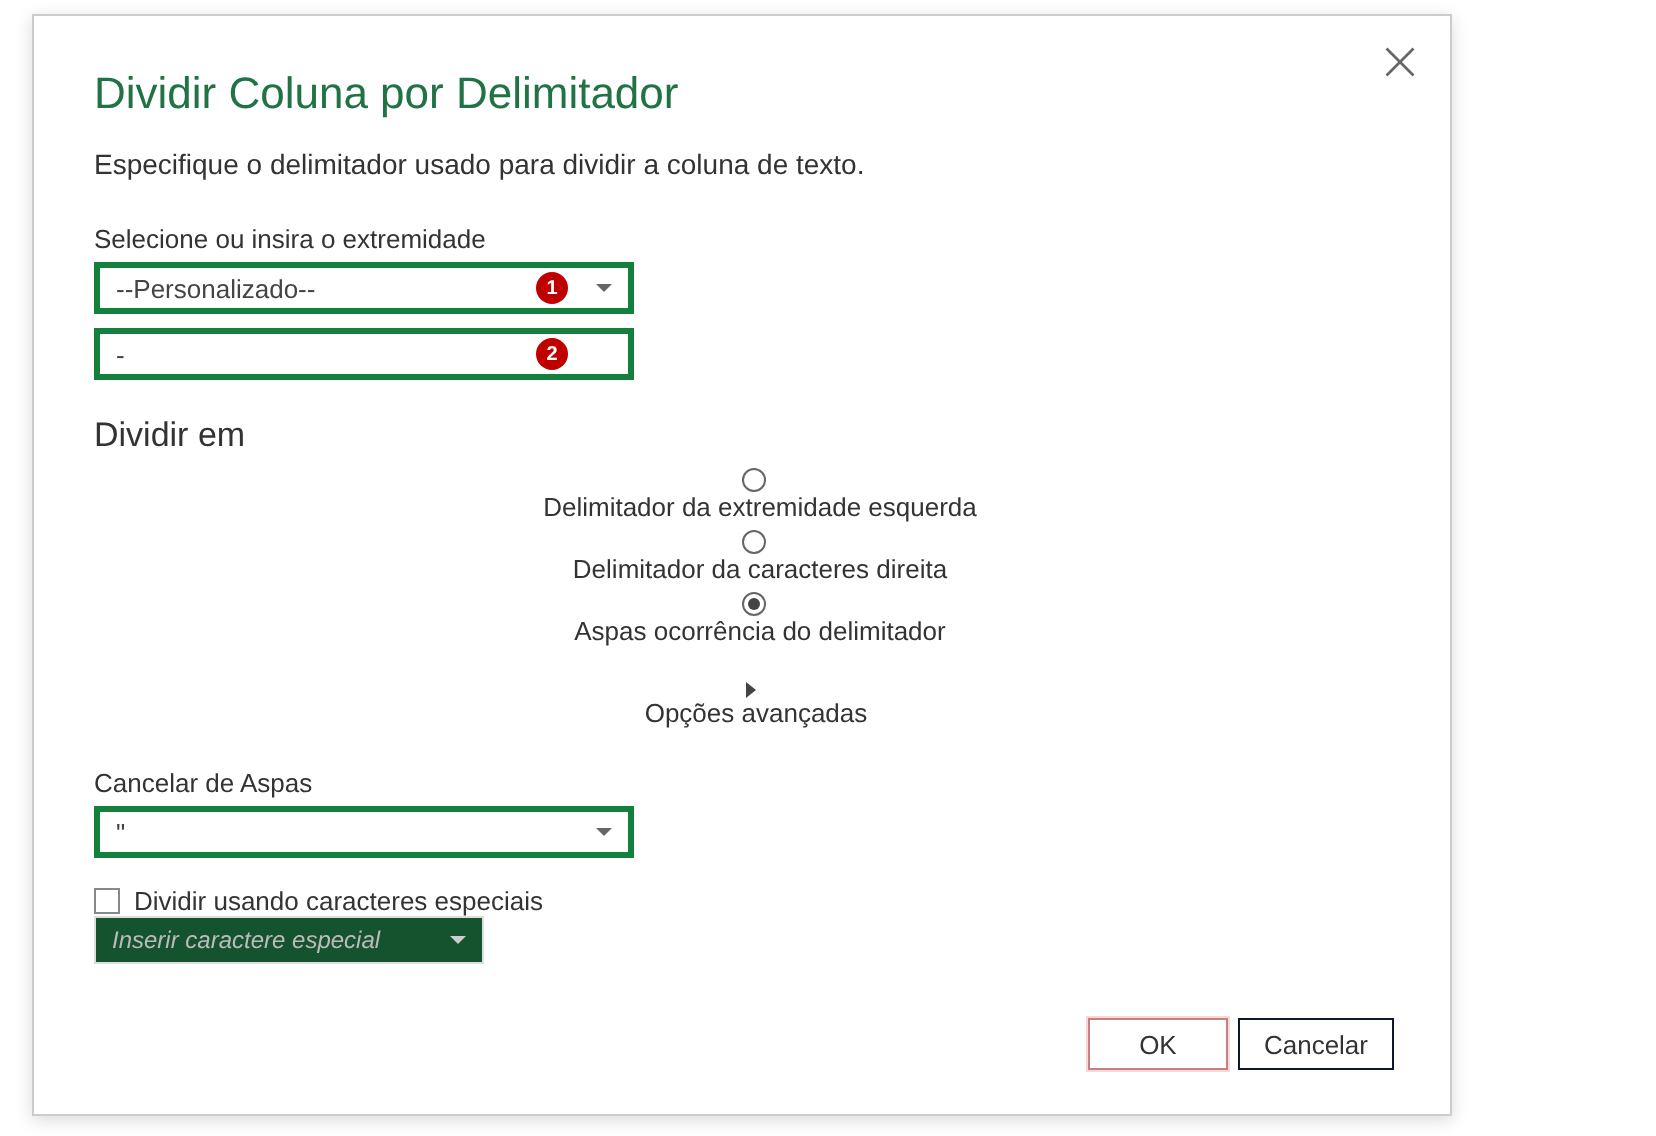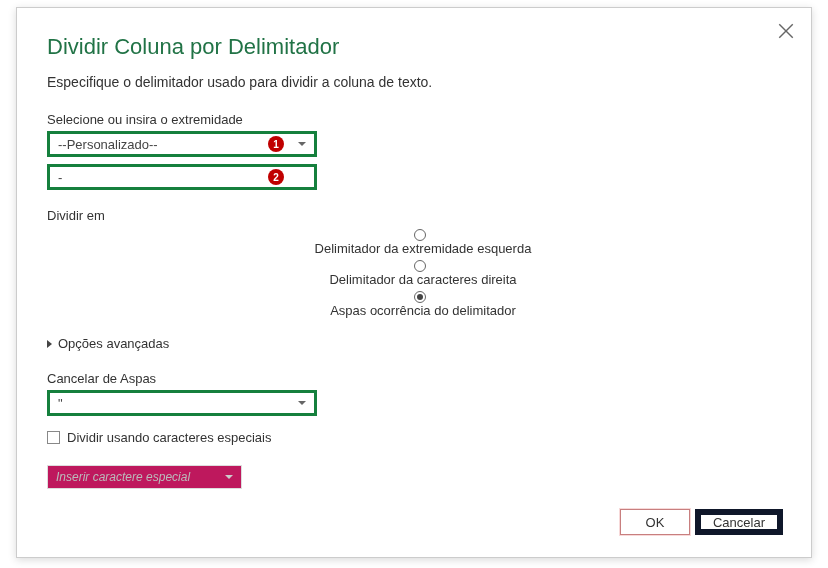--- a/index.html
+++ b/index.html
@@ -7,21 +7,21 @@
       font-family: "Segoe UI", Tahoma, sans-serif;
       background: #fff;
       width: 828px;
       height: 568px;
       position: relative;
     }
     .dialog {
       position: absolute;
       left: 16px;
       top: 7px;
-      width: 796px;
+      width: 710px;
       height: 551px;
       background: #fff;
       border: 1px solid #ccc;
       box-shadow: 0 2px 8px rgba(0,0,0,0.15);
       padding: 26px 16px 20px 30px;
     }
     .close-btn {
       position: absolute;
       right: 16px;
       top: 14px;
@@ -85,21 +85,21 @@
       display: flex;
       align-items: center;
       justify-content: center;
     }
     .select-wrap .badge, .text-input .badge {
       right: 30px;
       top: 50%;
       transform: translateY(-50%);
     }
     .group-label {
-      font-size: 13px;
+      font-size: 17px;
       color: #333;
       margin-bottom: 6px;
     }
     .radio-group { margin-bottom: 18px; padding-left: 4px; }
     .radio-item {
       display: flex;
       align-items: center;
       font-size: 13px;
       color: #333;
       margin-bottom: 4px;
@@ -123,48 +123,49 @@
       border-radius: 50%;
       background: #444;
     }
     .expander {
       display: flex;
       align-items: center;
       font-size: 13px;
       color: #333;
       cursor: pointer;
       margin-bottom: 20px;
+      flex-direction: column;
     }
     .expander-caret {
       width: 0; height: 0;
       border-top: 4px solid transparent;
       border-bottom: 4px solid transparent;
       border-left: 5px solid #444;
       margin-right: 6px;
     }
     .checkbox-row {
       display: flex;
       align-items: center;
       font-size: 13px;
       color: #333;
       margin-top: 10px;
-      margin-bottom: 20px;
+      margin-bottom: 0;
       cursor: pointer;
     }
     .checkbox-box {
       width: 13px;
       height: 13px;
       border: 1px solid #888;
       margin-right: 7px;
     }
     .disabled-select {
       width: 195px;
       height: 24px;
       border: 1px solid #ddd;
-      background: #be185d;
+      background: #14532d;
       padding: 0 8px;
       font-size: 12px;
       color: #bbb;
       font-style: italic;
       display: flex;
       align-items: center;
       position: relative;
     }
     .disabled-select .caret {
       position: absolute;
@@ -179,21 +180,21 @@
     .button-row {
       position: absolute;
       right: 28px;
       bottom: 22px;
       display: flex;
       gap: 5px;
     }
     .btn {
       min-width: 70px;
       height: 26px;
-      border: 6px solid #0f172a;
+      border: 1px solid #0f172a;
       background: #fff;
       font-size: 13px;
       color: #333;
       display: flex;
       align-items: center;
       justify-content: center;
       cursor: pointer;
       padding: 0 12px;
     }
     .btn.primary {

